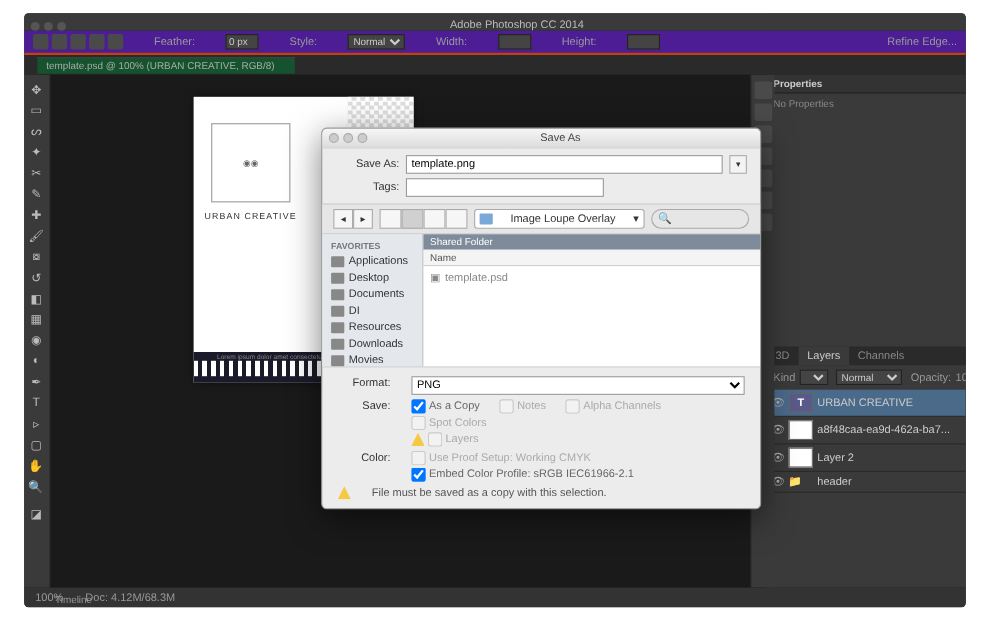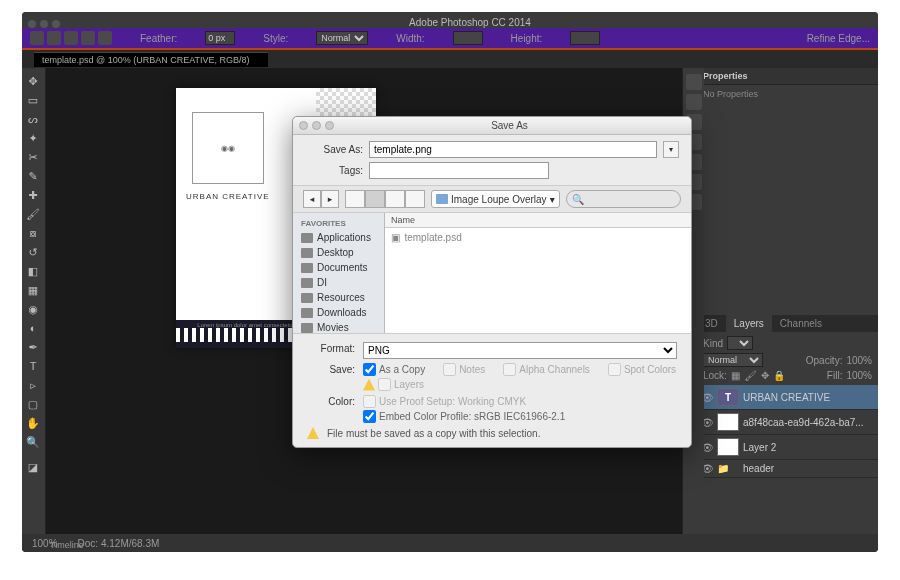--- a/index.html
+++ b/index.html
@@ -8,34 +8,34 @@
 .titlebar{height:16px;background:#3a3a3a;display:flex;align-items:flex-end;padding:0 6px;color:#ccc;font-size:9px}
 .traffic{display:flex;gap:4px;margin-right:8px}
 .dot{width:8px;height:8px;border-radius:50%;background:#555}
 .titlebar .title{flex:1;text-align:center;color:#bbb}
 .optbar{height:22px;background:#4c1d95;display:flex;align-items:center;gap:28px;padding:0 8px;color:#999;font-size:9px;border-bottom:2px solid #c2410c}
 .optbar .seg{display:flex;gap:3px}
 .opt-icon{width:14px;height:14px;background:#4a4a4a;border-radius:2px}
 .optbar input{width:30px;height:14px;background:#444;border:1px solid #222;color:#ccc;font-size:9px;padding:0 2px}
 .optbar select{height:14px;background:#444;border:1px solid #222;color:#ccc;font-size:9px}
 .doctab{height:18px;background:#2a2a2a;display:flex;align-items:center;padding:0 12px}
-.doctab span{background:#000000;color:#aaa;padding:2px 18px 2px 8px;font-size:9px;border-top:1px solid #444}
+.doctab span{background:#14532d;color:#aaa;padding:2px 18px 2px 8px;font-size:9px;border-top:1px solid #444}
 .workspace{display:flex;height:calc(100% - 56px - 18px)}
 .toolbar{width:24px;background:#3a3a3a;display:flex;flex-direction:column;gap:1px;padding-top:4px;border-right:1px solid #222}
 .tool{width:22px;height:18px;display:flex;align-items:center;justify-content:center;color:#bbb;font-size:11px;cursor:pointer}
 .canvas-area{flex:1;background:#1a1a1a;position:relative;overflow:hidden}
 .rpanel{width:182px;background:#3a3a3a;border-left:1px solid #222;display:flex;flex-direction:column}
 .rstrip{width:22px;position:absolute;right:174px;top:56px;bottom:18px;background:#3a3a3a;border-left:1px solid #222;display:flex;flex-direction:column;gap:4px;padding-top:6px;align-items:center}
 .rstrip .ic{width:16px;height:16px;background:#4a4a4a;border-radius:2px}
 .panel-head{background:#333;color:#ccc;padding:3px 6px;font-size:9px;font-weight:bold;border-bottom:1px solid #222}
 .props{flex:0 0 auto;padding:4px 6px;color:#888;font-size:9px;height:230px}
 .tabs{display:flex;background:#2a2a2a;font-size:9px}
 .tabs div{padding:3px 8px;color:#888;cursor:pointer}
 .tabs .act{background:#3a3a3a;color:#ccc}
-.layerctl{padding:4px 6px;color:#999;font-size:9px;display:flex;flex-direction:column;gap:3px}
+.layerctl{padding:4px 6px;color:#999;font-size:9px;display:flex;flex-direction:row;gap:3px}
 .row{display:flex;align-items:center;gap:4px}
 .row select,.row input{background:#444;border:1px solid #222;color:#ccc;font-size:9px;height:14px}
 .layers{flex:1;overflow:hidden}
 .layer{display:flex;align-items:center;gap:4px;padding:3px 4px;color:#ccc;font-size:9px;border-bottom:1px solid #2a2a2a;cursor:pointer}
 .layer.sel{background:#4a6a8a}
 .eye{width:12px;color:#aaa}
 .thumb{width:22px;height:18px;background:#fff;border:1px solid #666}
 .thumb.t{background:#5a5a8a;color:#fff;display:flex;align-items:center;justify-content:center;font-weight:bold}
 .statusbar{height:18px;background:#333;display:flex;align-items:center;padding:0 10px;gap:20px;color:#999;font-size:9px}
 
@@ -56,35 +56,35 @@
 .frow{display:flex;align-items:center;gap:6px}
 .frow label{width:58px;text-align:right;font-size:10px}
 .frow input[type=text]{flex:1;height:17px;border:1px solid #999;padding:0 4px;font-size:10px}
 .frow .hist{width:16px;height:17px;border:1px solid #aaa;background:#f4f4f4;display:flex;align-items:center;justify-content:center;font-size:8px}
 .dlg-tb{display:flex;align-items:center;gap:6px;padding:4px 10px;border-top:1px solid #ccc;border-bottom:1px solid #ccc;background:#e6e6e6}
 .nav{display:flex}
 .navbtn{width:18px;height:18px;border:1px solid #aaa;background:#f6f6f6;display:flex;align-items:center;justify-content:center;font-size:9px}
 .viewbtns{display:flex;gap:0}
 .vb{width:20px;height:18px;border:1px solid #aaa;background:#f6f6f6}
 .vb.act{background:#d0d0d0}
-.pathsel{flex:0 0 auto;display:flex;align-items:center;gap:3px;height:18px;border:1px solid #aaa;background:#fff;padding:0 4px;border-radius:3px}
+.pathsel{flex:0 0 auto;display:flex;align-items:center;gap:16px;height:18px;border:1px solid #aaa;background:#fff;padding:0 4px;border-radius:3px}
 .pathsel .fic{width:12px;height:10px;background:#7aa8d8;border-radius:1px}
 .srch{flex:1;height:18px;border:1px solid #aaa;border-radius:9px;padding:0 6px;display:flex;align-items:center}
 .dlg-body{display:flex;height:120px}
 .sidebar{width:92px;background:#e4e8ed;border-right:1px solid #bbb;padding:4px 0}
 .sb-head{font-size:8px;color:#777;padding:2px 8px;font-weight:bold}
 .sb-item{display:flex;align-items:center;gap:4px;padding:2px 8px;font-size:10px;color:#333;cursor:pointer}
 .sb-item .fic{width:12px;height:10px;background:#888;border-radius:1px}
 .filelist{flex:1;display:flex;flex-direction:column}
 .fl-head{background:#7d8b9a;color:#fff;font-size:9px;padding:2px 6px}
 .fl-cols{background:#f4f4f4;border-bottom:1px solid #ccc;font-size:9px;color:#555;padding:2px 6px}
 .fl-body{flex:1;background:#fff;padding:4px 6px}
 .fl-item{display:flex;align-items:center;gap:4px;font-size:9px;color:#888}
 .dlg-opts{padding:8px 14px;border-top:1px solid #ccc;display:flex;flex-direction:column;gap:4px;font-size:10px}
-.orow{display:flex;align-items:flex-start;gap:8px}
+.orow{display:flex;align-items:flex-start;gap:19px}
 .orow label.l{width:48px;text-align:right;padding-top:1px}
 .orow select{flex:1;height:17px;border:1px solid #999;background:#fff;font-size:10px}
 .cks{display:flex;flex-wrap:wrap;gap:2px 18px;flex:1}
 .ck{display:flex;align-items:center;gap:3px;font-size:10px;color:#666}
 .ck.dis{color:#aaa}
 .warn{width:12px;height:12px;background:#f7c843;clip-path:polygon(50% 0,100% 100%,0 100%)}
 .dlg-btns{display:flex;justify-content:space-between;padding:8px 12px;border-top:1px solid #ccc}
 .btn{height:20px;padding:0 12px;border:1px solid #999;border-radius:3px;background:linear-gradient(#fdfdfd,#e8e8e8);font-size:10px;cursor:pointer}
 .btn.primary{background:linear-gradient(#cfe4fb,#9ec6f0);border-color:#6a9acb}
 .rbtns{display:flex;gap:8px}
@@ -296,20 +296,21 @@
             <div class="fic"></div>
             <span>Downloads</span>
           </div>
           <div class="sb-item">
             <div class="fic"></div>
             <span>Movies</span>
           </div>
         </div>
     </div>
     <div class="filelist">
+      <div class="fl-head">Shared Folder</div>
       <div class="fl-cols">Name</div>
       <div class="fl-body">
         <div class="fl-item">
             <span>▣</span>
             <span>template.psd</span>
           </div>
       </div>
     </div>
   </div>
   <div class="dlg-opts">

